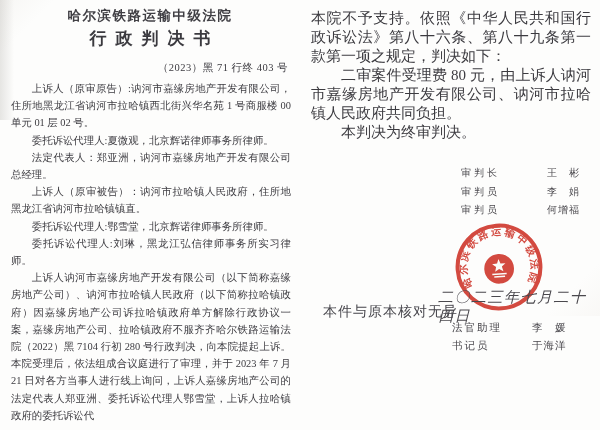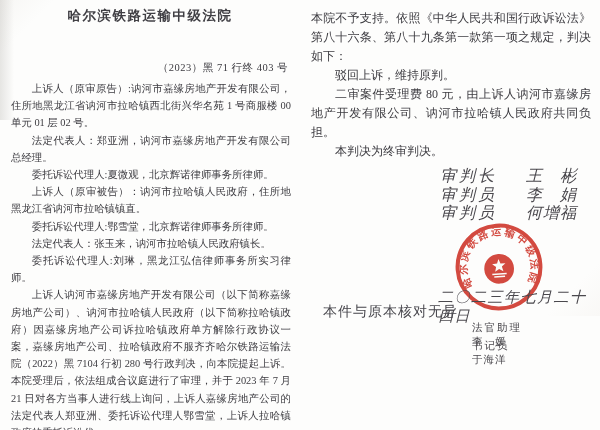--- a/index.html
+++ b/index.html
@@ -38,38 +38,38 @@
     position: absolute; top: 61px; right: 12px;
     font-size: 10.5px; letter-spacing: 0.5px; margin-left: 44px;
   }
 
   
   .text-block {
     position: absolute; left: 11px; right: 9px;
     text-align: justify;
   }
   .page-left .text-block { top: 80px; font-size: 10.4px; line-height: 17.2px; }
-  .page-right .text-block { top: 9px; font-size: 12px; line-height: 19px; }
+  .page-right .text-block { top: 9px; font-size: 15px; line-height: 19px; }
   .text-block p { text-indent: 2em; }
   .text-block p.no-indent { text-indent: 0; }
 
   
   .judges {
-    position: absolute; top: 166px; left: 140px;
-    font-size: 16px; color: #4a484d; font-style: italic;
+    position: absolute; top: 166px; left: 161px;
+    font-size: 10px; color: #4a484d;
   }
   .sig-row { display: flex; align-items: baseline; height: 18.5px; }
   .sig-role { display: inline-block; width: 58px; letter-spacing: 3px; }
   .sig-name { display: inline-block; margin-left: 28px; letter-spacing: 1px; }
 
   .staff {
     position: absolute; top: 321px; left: 152px;
     font-size: 10.5px; color: #4a484d;
   }
-  .staff .sig-row { height: 18px; flex-direction: column; }
+  .staff .sig-row { height: 18px; }
   .staff .sig-role { width: 60px; letter-spacing: 2px; }
   .staff .sig-name { margin-left: 20px; }
 
   .date-line {
     position: absolute; top: 288px; left: 138px;
     font-size: 15px; letter-spacing: 1.5px; color: #4a484d; font-style: italic;
   }
   .verify-note {
     position: absolute; top: 303px; left: 23px;
     font-size: 14px; letter-spacing: 1px; color: #45444a;
@@ -92,39 +92,38 @@
     pointer-events: none;
   }
 </style>
 </head>
 <body>
 
 <div class="screen">
 
   <section class="page page-left">
     <h1 class="court-name">哈尔滨铁路运输中级法院</h1>
+    <h2 class="doc-title">行政判决书</h2>
     <div class="case-no">（2023）黑 71 行终 403 号</div>
 
     <div class="text-block">
       <p>上诉人（原审原告）:讷河市嘉缘房地产开发有限公司，住所地黑龙江省讷河市拉哈镇西北街兴华名苑 1 号商服楼 00 单元 01 层 02 号。</p>
+      <p>委托诉讼代理人:夏微观，北京辉诺律师事务所律师。</p>
       <p>法定代表人：郑亚洲，讷河市嘉缘房地产开发有限公司总经理。</p>
-      <p>委托诉讼代理人:夏微观，北京辉诺律师事务所律师。</p>
       <p>上诉人（原审被告）：讷河市拉哈镇人民政府，住所地黑龙江省讷河市拉哈镇镇直。</p>
       <p>委托诉讼代理人:鄂雪堂，北京辉诺律师事务所律师。</p>
-      <p>法定代表人：张玉来，讷河市拉哈镇人民政府镇长。</p>
       <p>委托诉讼代理人:刘琳，黑龙江弘信律师事务所实习律师。</p>
       <p>上诉人讷河市嘉缘房地产开发有限公司（以下简称嘉缘房地产公司）、讷河市拉哈镇人民政府（以下简称拉哈镇政府）因嘉缘房地产公司诉拉哈镇政府单方解除行政协议一案，嘉缘房地产公司、拉哈镇政府不服齐齐哈尔铁路运输法院（2022）黑 7104 行初 280 号行政判决，向本院提起上诉。本院受理后，依法组成合议庭进行了审理，并于 2023 年 7 月 21 日对各方当事人进行线上询问，上诉人嘉缘房地产公司的法定代表人郑亚洲、委托诉讼代理人鄂雪堂，上诉人拉哈镇政府的委托诉讼代</p>
     </div>
   </section>
 
   <section class="page page-right">
 
     <div class="text-block">
       <p class="no-indent">本院不予支持。依照《中华人民共和国行政诉讼法》第八十六条、第八十九条第一款第一项之规定，判决如下：</p>
-      <p>驳回上诉，维持原判。</p>
       <p>二审案件受理费 80 元，由上诉人讷河市嘉缘房地产开发有限公司、讷河市拉哈镇人民政府共同负担。</p>
       <p>本判决为终审判决。</p>
     </div>
 
     <div class="judges">
       <div class="sig-row">
         <span class="sig-role">审判长</span>
         <span class="sig-name">王　彬</span>
       </div>
       <div class="sig-row">

